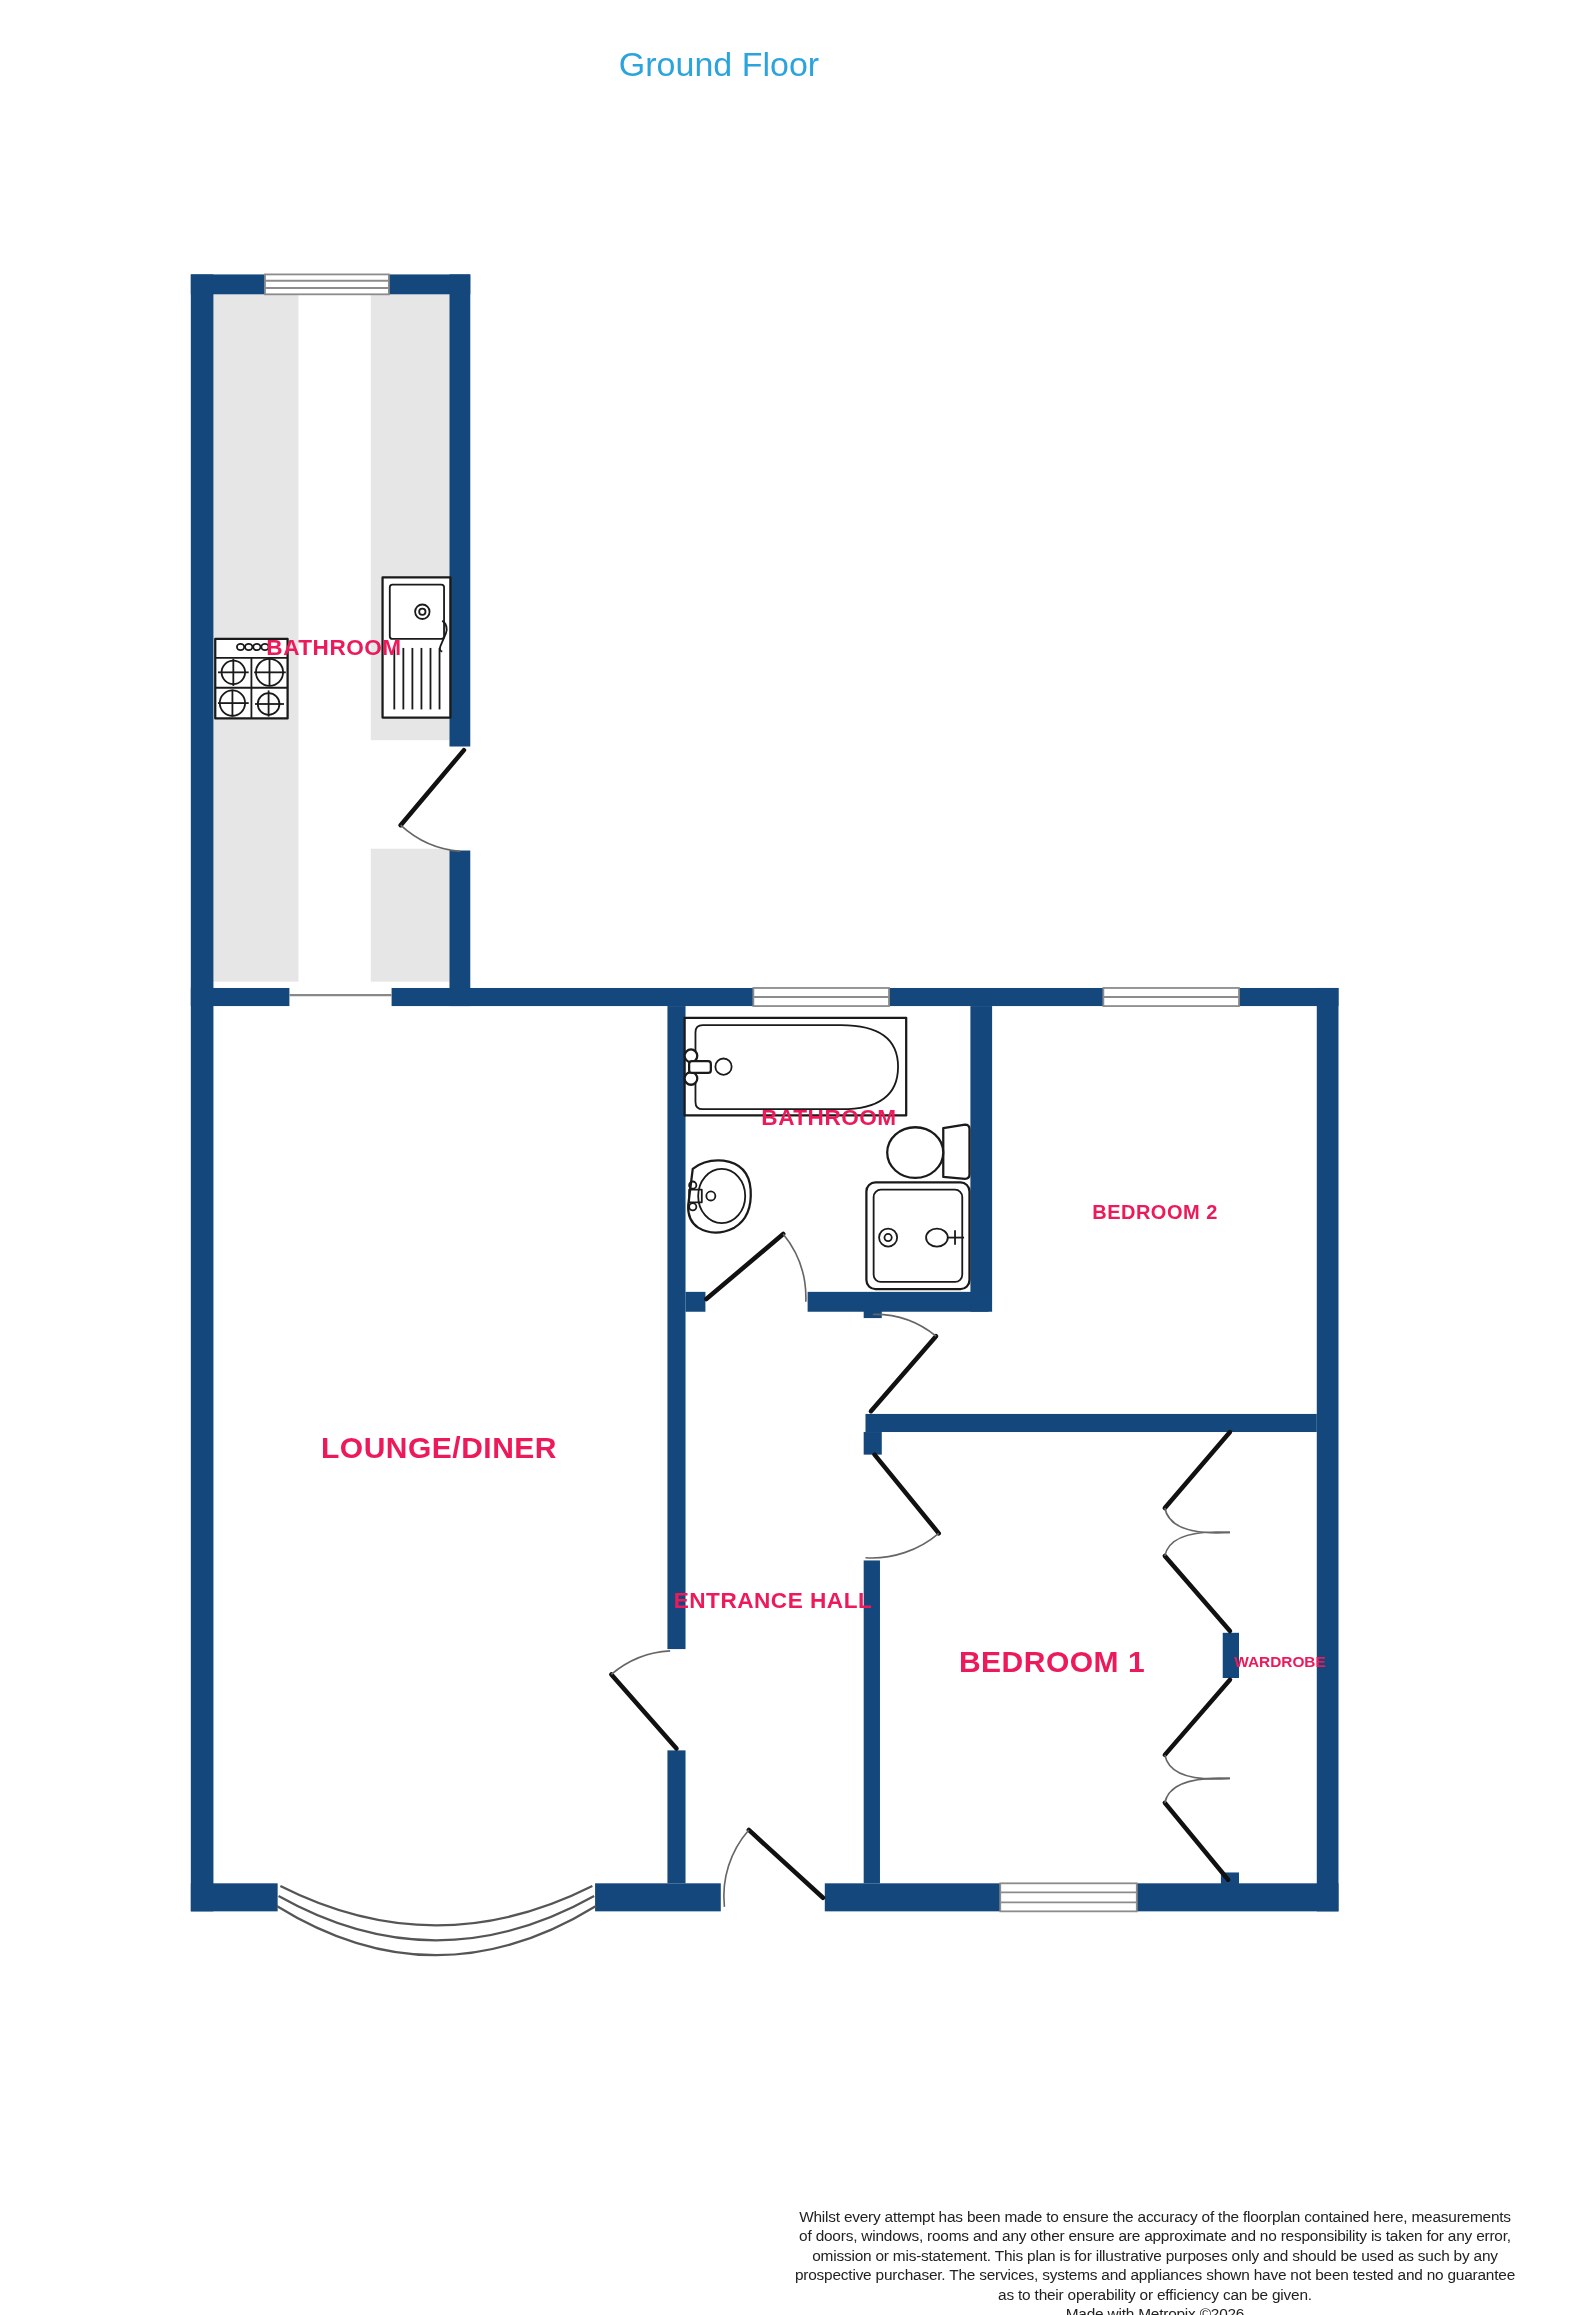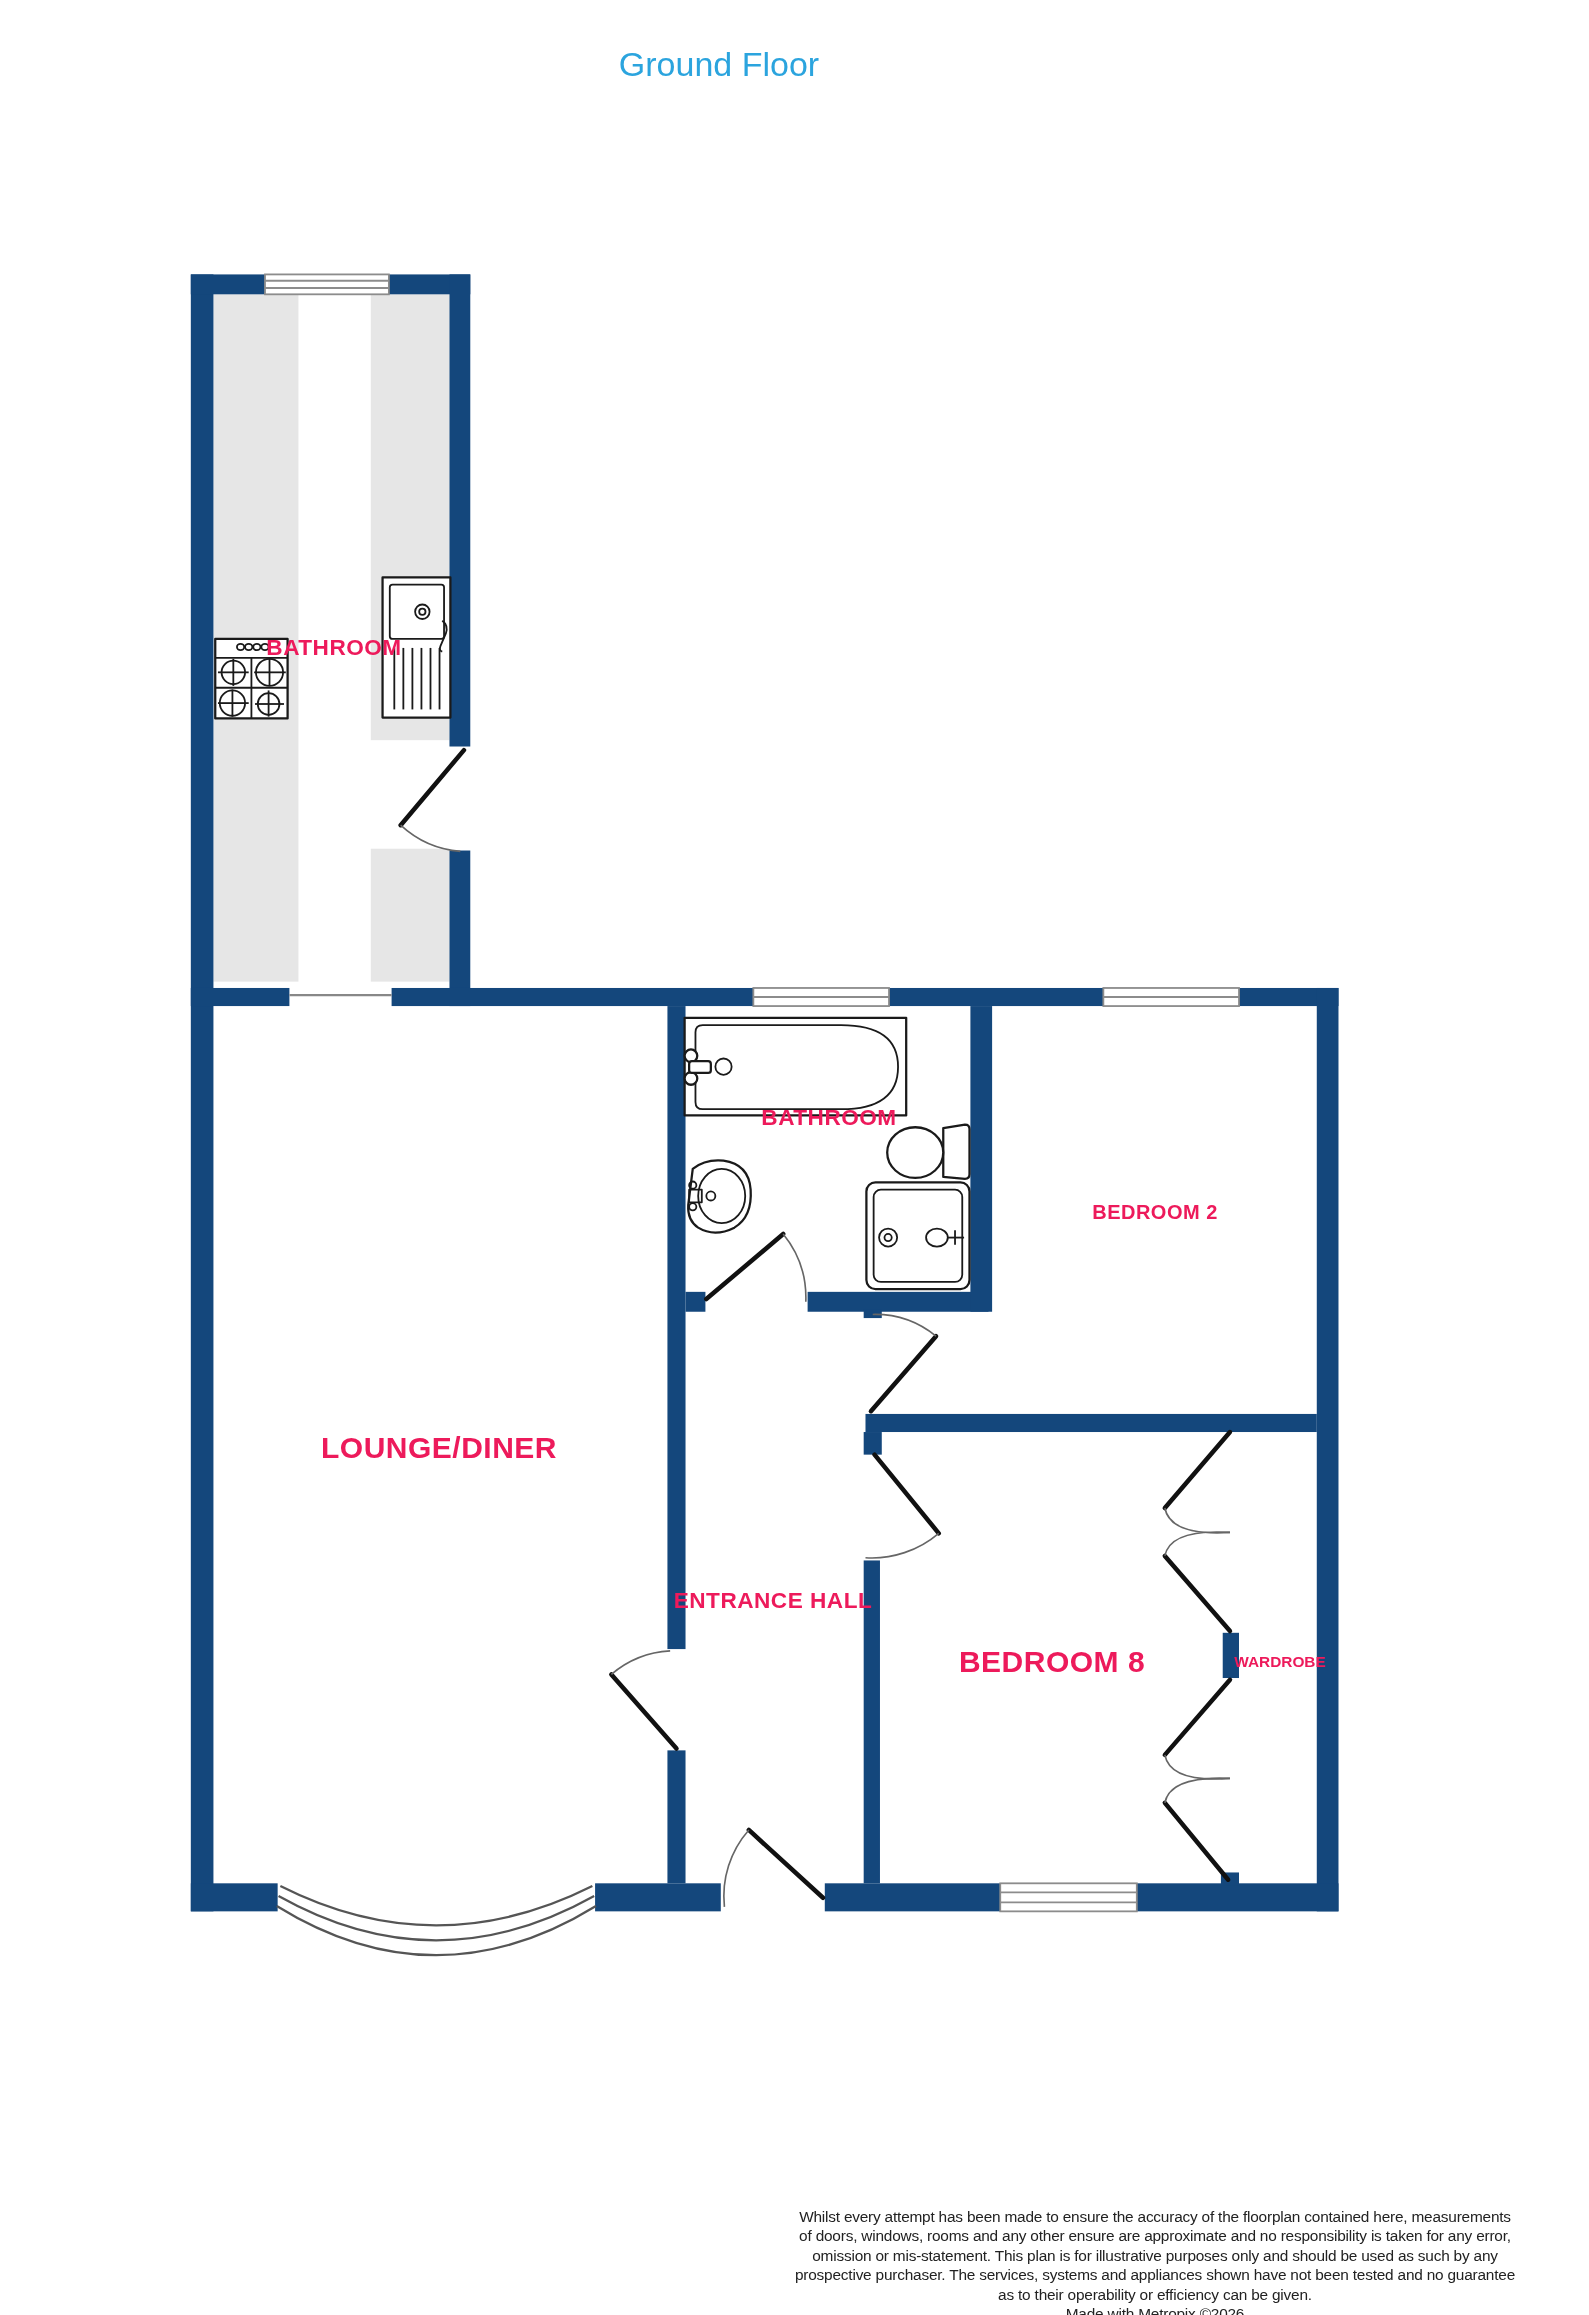--- a/index.html
+++ b/index.html
@@ -214,21 +214,21 @@
     </g>
   </svg>
 
   <div class="plan-title">Ground Floor</div>
 
   <div class="room-label" style="left:334px;top:648px;font-size:22.6px;">BATHROOM</div>
   <div class="room-label" style="left:829px;top:1118px;font-size:22.6px;">BATHROOM</div>
   <div class="room-label" style="left:1155px;top:1212px;font-size:20px;">BEDROOM 2</div>
   <div class="room-label" style="left:439px;top:1448px;font-size:30px;">LOUNGE/DINER</div>
   <div class="room-label" style="left:773px;top:1601px;font-size:22.6px;">ENTRANCE HALL</div>
-  <div class="room-label" style="left:1052px;top:1662px;font-size:30px;">BEDROOM 8</div>
+  <div class="room-label" style="left:1052px;top:1662px;font-size:30px;">BEDROOM 1</div>
   <div class="room-label" style="left:1280px;top:1662px;font-size:15.4px;letter-spacing:0;">WARDROBE</div>
 
   <div class="disclaimer">
     <div>Whilst every attempt has been made to ensure the accuracy of the floorplan contained here, measurements</div>
     <div>of doors, windows, rooms and any other ensure are approximate and no responsibility is taken for any error,</div>
     <div>omission or mis-statement. This plan is for illustrative purposes only and should be used as such by any</div>
     <div>prospective purchaser. The services, systems and appliances shown have not been tested and no guarantee</div>
     <div>as to their operability or efficiency can be given.</div>
     <div>Made with Metropix ©2026</div>
   </div>

